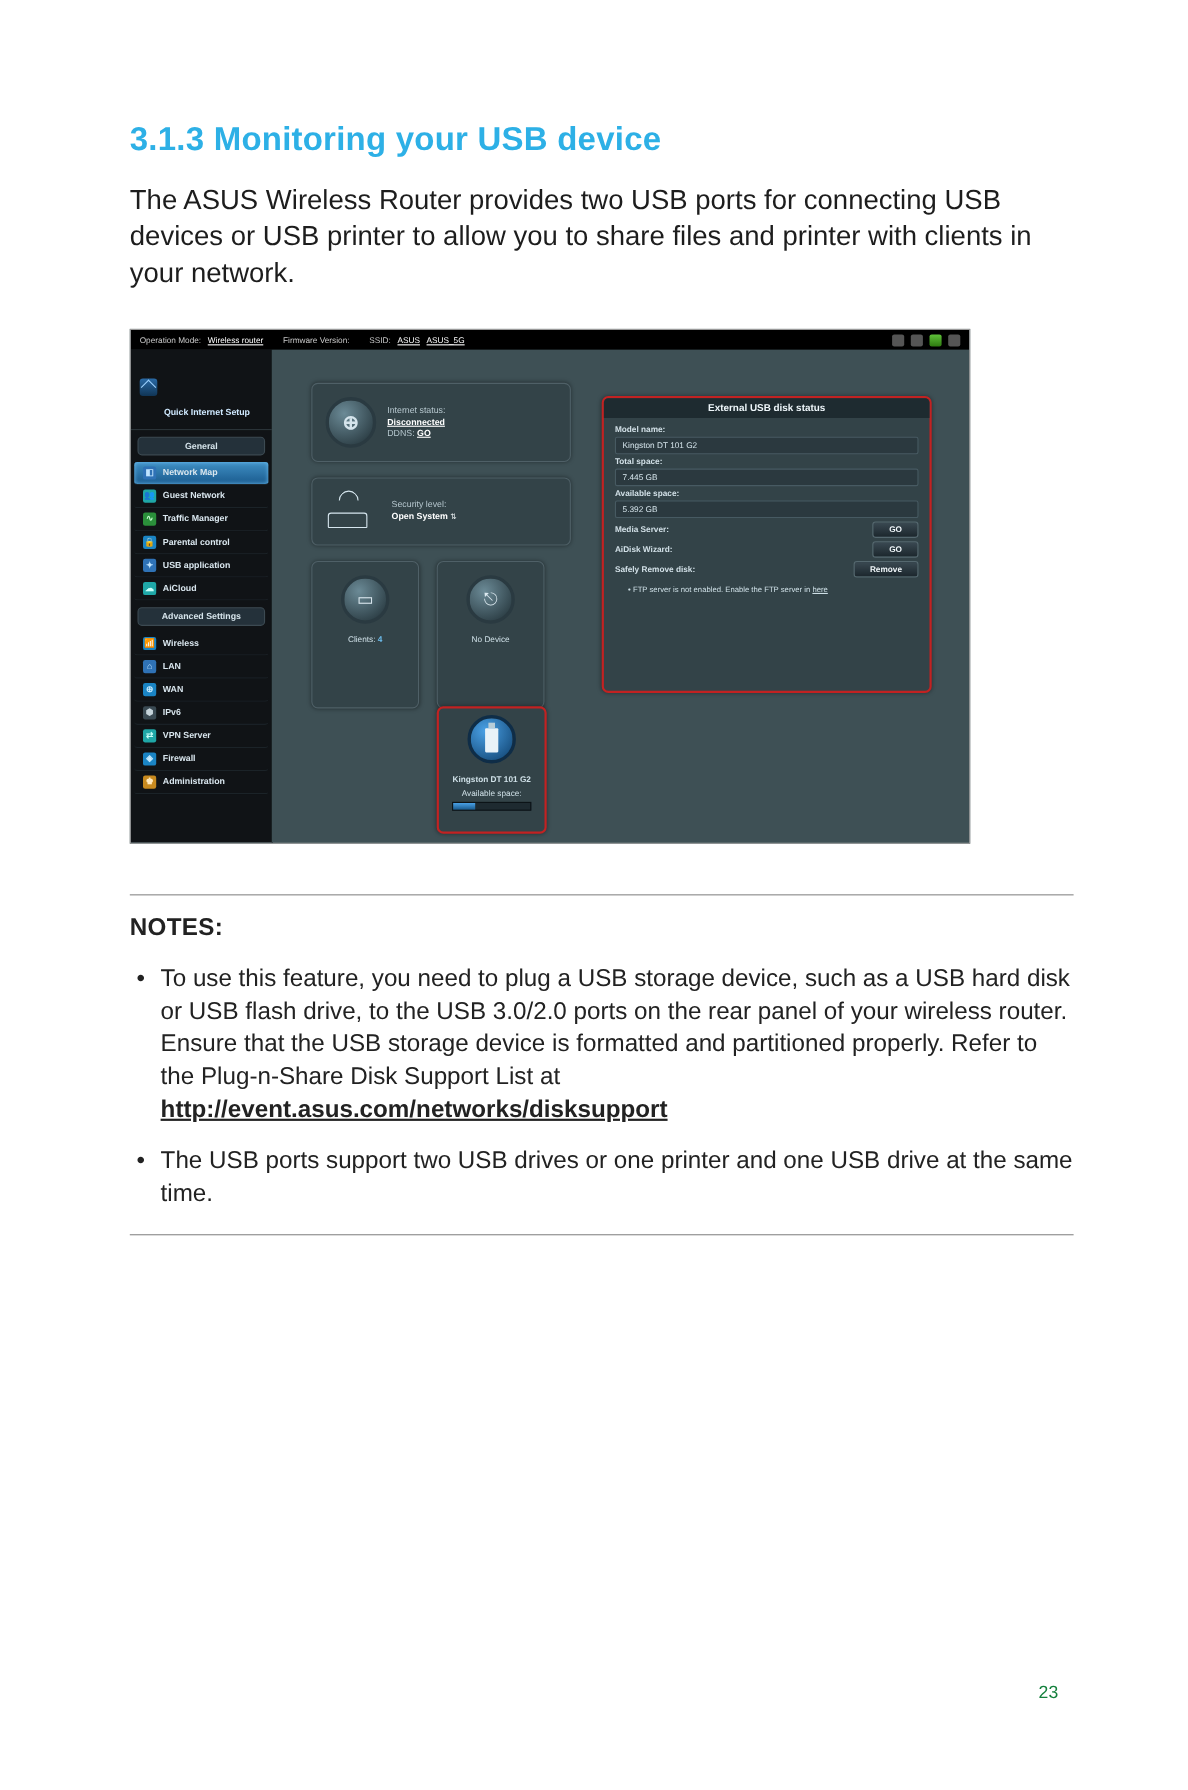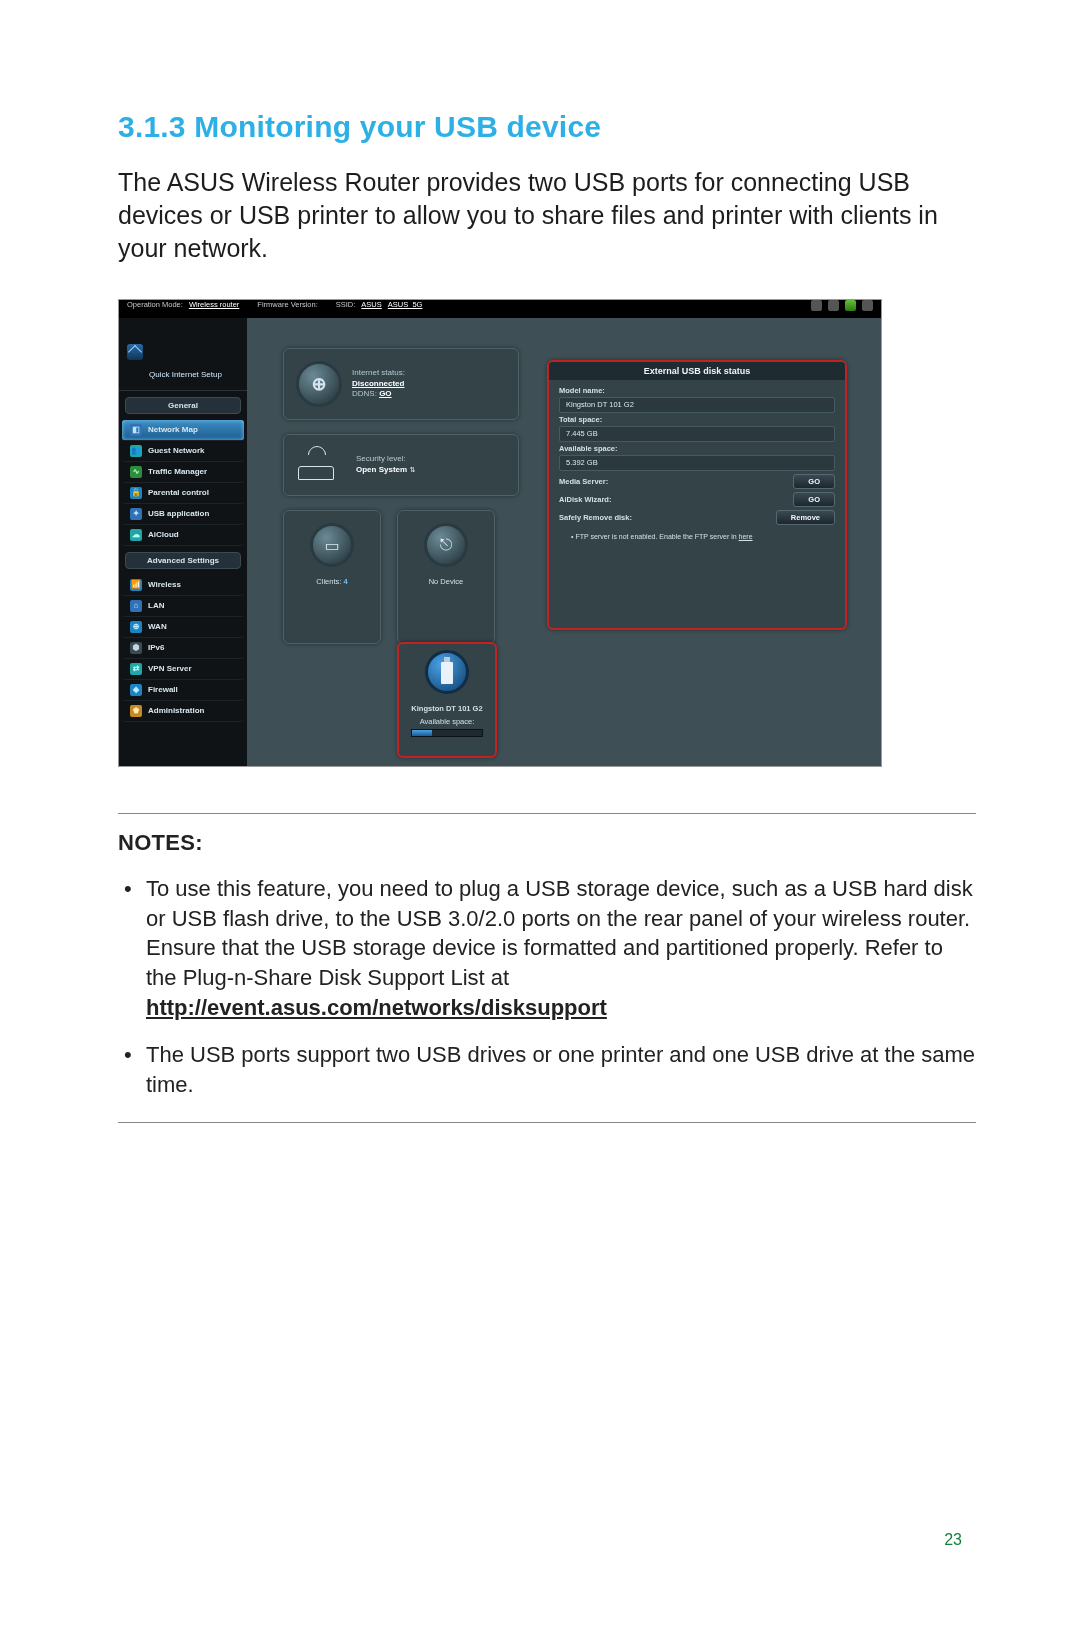--- a/index.html
+++ b/index.html
@@ -40,21 +40,21 @@
     font-family: Arial, Helvetica, sans-serif;
     color: #e8edef;
     overflow: hidden;
     font-size: 8px;
   }
   
   .topbar {
     height: 18px;
     background: #000;
     display: flex;
-    align-items: flex-start;
+    align-items: center;
     padding: 0 8px;
     gap: 6px;
     font-size: 7.5px;
     color: #c9c9c9;
   }
   .topbar .bold { color: #fff; text-decoration: underline; }
   .topbar .spacer { flex: 1; }
   .topbar .ico { width: 11px; height: 11px; display: inline-block; }
   .ico-usb { background: linear-gradient(#5fc23a,#2e7a10); border-radius:2px; }
   .ico-gray { background: #555; border-radius:2px; }
@@ -78,21 +78,21 @@
     background: linear-gradient(#2a6aa6,#103556);
     border-radius: 3px;
     position: relative;
   }
   .qis-icon::after{
     content:"";
     position:absolute; inset:3px;
     border:1px solid #9ed2ff; transform:rotate(45deg);
     border-right:none; border-bottom:none;
   }
-  .qis-text { font-size: 8px; font-weight: 400; color: #cfe9ff; line-height: 1.1; margin-top: 47px; }
+  .qis-text { font-size: 8px; font-weight: 700; color: #cfe9ff; line-height: 1.1; margin-top: 47px; }
   .nav-section-label{
     text-align:center;
     background:#24313a;
     border:1px solid #3c4a52;
     border-radius:4px;
     margin:6px 6px;
     padding:3px 0;
     font-size:8px;
     font-weight:700;
     color:#d6e4eb;

